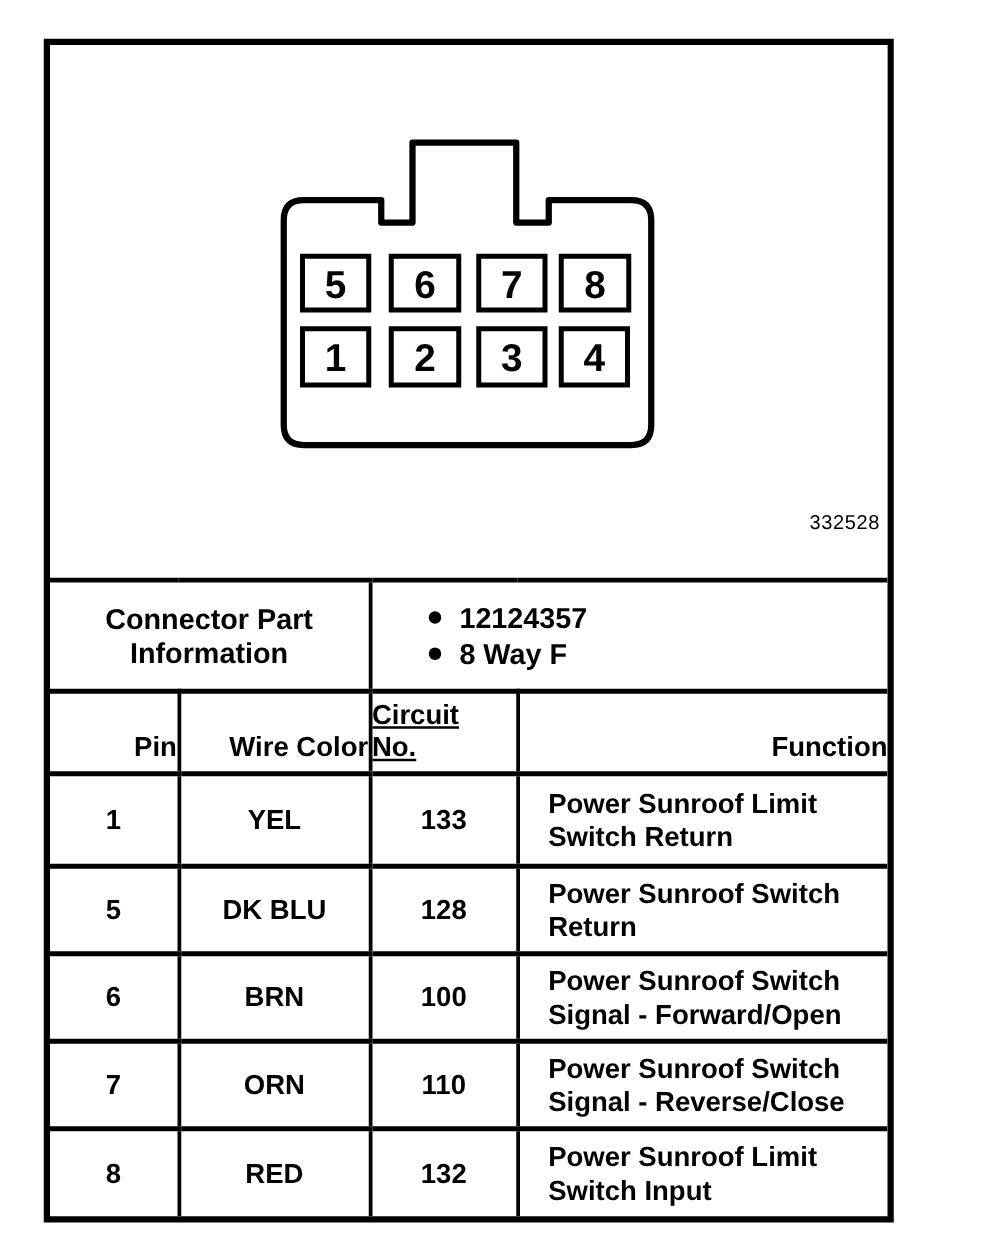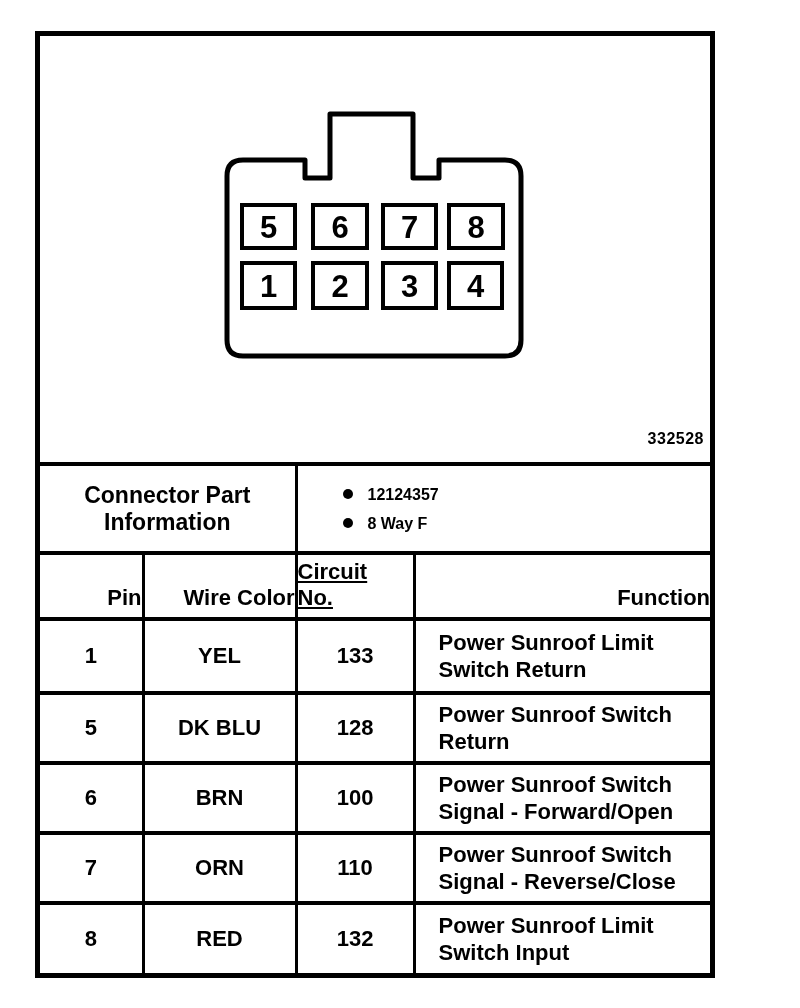--- a/index.html
+++ b/index.html
@@ -26,23 +26,23 @@
   }
   .connector-svg { position:absolute; left:0; top:0; }
   .connector-svg text {
     font-family:"Liberation Sans", sans-serif;
     font-weight:700;
     font-size:31px;
     fill:#000;
   }
   .fig-num {
     position:absolute;
-    right:6px; top:394px;
+    right:6px; top:374px;
     font-size:16px;
-    font-weight:700;
+    font-weight:400;
     letter-spacing:0.5px;
   }
   table.pinout {
     border-collapse:collapse;
     width:100%; height:511px;
     table-layout:fixed;
     font-size:22px;
   }
   .pinout td, .pinout th {
     border:4px solid #000;
@@ -60,21 +60,21 @@
   tr.row-h70   { height:70px; }
   tr.row-h36   { height:36px; }
   tr.row-h66   { height:66px; }
 
   .cell-info-label {
     text-align:center;
     vertical-align:middle;
     line-height:27px;
     font-size:23px;
   }
-  .cell-info-items { vertical-align:middle; font-size:16px; }
+  .cell-info-items { vertical-align:middle; font-size:23px; }
   .bullet-line {
     display:flex;
     align-items:center;
     padding-left:45px;
     line-height:29px;
   }
   .bullet {
     width:10px; height:10px;
     background:#000;
     border-radius:50%;

